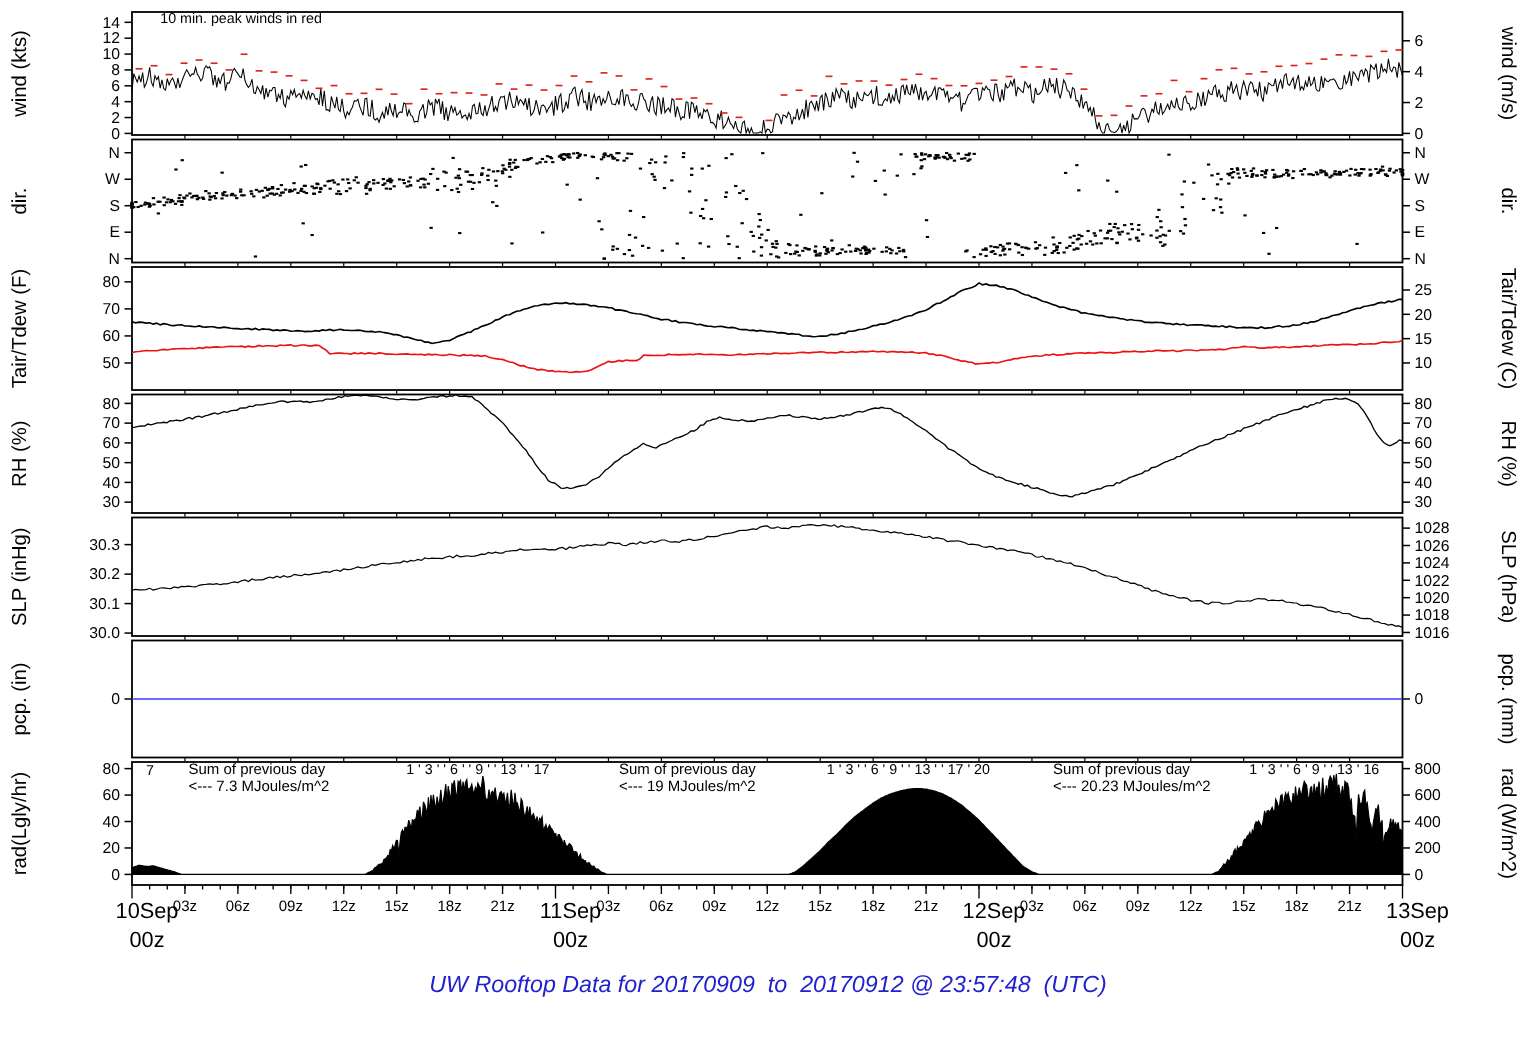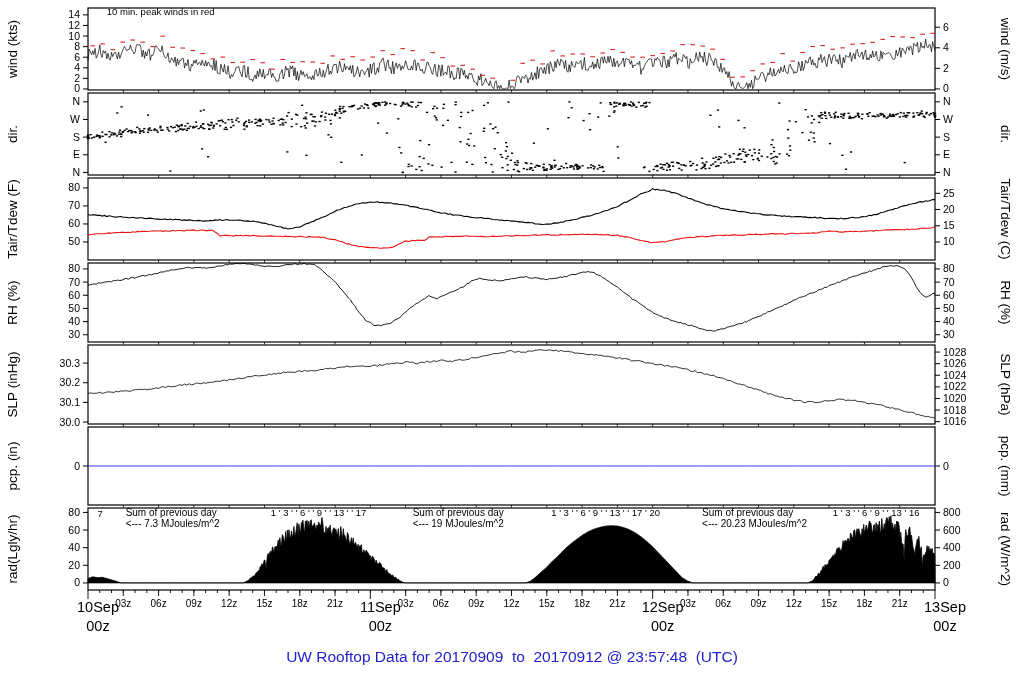--- a/index.html
+++ b/index.html
@@ -1,21 +1,21 @@
 <!DOCTYPE html>
 <html><head>
 <meta charset="utf-8">
 <style>
   html,body{margin:0;padding:0;background:#fff;}
   .page{position:relative;width:1024px;height:700px;background:#fff;overflow:hidden;
         font-family:"Liberation Sans",sans-serif;}
   svg{position:absolute;left:0;top:0;font-family:"Liberation Sans",sans-serif;}
   svg text{fill:#000;}
   .chart-title{position:absolute;left:0;top:648px;width:1024px;text-align:center;
-        font-size:15.5px;color:#2222cc;white-space:pre;}
+        font-size:15.5px;color:#2222cc;white-space:pre;font-style:italic;}
 </style>
 </head>
 <body>
 
 <div class="page">
   <svg id="chart" width="1024" height="700" viewBox="0 0 1024 700">
       <g>
         <g>
           <rect x="88" y="8" width="847" height="82" fill="#ffffff" stroke="#000000" stroke-width="1.2"></rect>
           <path d="M88.0 60.5L89.2 49.1L90.4 52.2L91.5 54.7L92.7 50.7L93.9 54.7L95.1 48.4L96.2 58.2L97.4 55.9L98.6 51.6L99.8 44.9L100.9 54.8L102.1 57.5L103.3 50.5L104.5 53.1L105.6 51.1L106.8 58.8L108.0 53.3L109.2 59.2L110.4 60.0L111.5 52.4L112.7 56.6L113.9 53.6L115.1 52.0L116.2 54.9L117.4 59.0L118.6 52.1L119.8 58.5L120.9 55.1L122.1 51.8L123.3 48.8L124.5 46.5L125.6 48.5L126.8 50.9L128.0 49.3L129.2 49.4L130.4 44.9L131.5 49.3L132.7 51.2L133.9 53.9L135.1 52.2L136.2 45.9L137.4 43.9L138.6 45.3L139.8 44.5L140.9 47.5L142.1 56.8L143.3 50.0L144.5 58.3L145.6 51.8L146.8 56.0L148.0 50.6L149.2 48.8L150.3 60.4L151.5 55.1L152.7 55.6L153.9 52.4L155.1 47.3L156.2 45.7L157.4 47.6L158.6 49.1L159.8 51.2L160.9 51.7L162.1 45.8L163.3 53.5L164.5 56.6L165.6 58.2L166.8 56.9L168.0 52.8L169.2 61.9L170.3 62.3L171.5 57.7L172.7 59.7L173.9 62.4L175.1 56.9L176.2 66.2L177.4 58.8L178.6 64.7L179.8 60.2L180.9 60.6L182.1 58.3L183.3 58.4L184.5 68.0L185.6 63.0L186.8 65.6L188.0 59.4L189.2 69.4L190.3 71.2L191.5 64.2L192.7 66.1L193.9 60.4L195.1 63.2L196.2 59.7L197.4 64.8L198.6 63.1L199.8 62.3L200.9 65.4L202.1 60.2L203.3 64.1L204.5 66.0L205.6 60.6L206.8 66.0L208.0 62.2L209.2 62.9L210.3 66.3L211.5 65.7L212.7 69.9L213.9 59.1L215.0 70.6L216.2 60.5L217.4 73.3L218.6 73.1L219.8 74.3L220.9 64.3L222.1 68.6L223.3 72.1L224.5 64.5L225.6 72.9L226.8 74.3L228.0 65.8L229.2 74.4L230.3 78.6L231.5 74.5L232.7 76.5L233.9 73.3L235.0 71.4L236.2 67.1L237.4 67.5L238.6 66.2L239.8 71.0L240.9 73.9L242.1 76.8L243.3 65.9L244.5 65.5L245.6 77.1L246.8 77.4L248.0 66.6L249.2 79.0L250.3 80.0L251.5 78.8L252.7 81.5L253.9 77.7L255.0 74.9L256.2 79.0L257.4 70.9L258.6 76.8L259.8 68.7L260.9 74.0L262.1 77.2L263.3 69.4L264.5 78.6L265.6 75.6L266.8 74.6L268.0 75.0L269.2 68.7L270.3 69.1L271.5 77.5L272.7 73.2L273.9 76.9L275.0 77.5L276.2 81.4L277.4 80.9L278.6 81.2L279.8 74.1L280.9 72.6L282.1 69.5L283.3 78.9L284.5 75.1L285.6 66.3L286.8 70.0L288.0 68.4L289.2 77.1L290.3 65.9L291.5 68.9L292.7 65.9L293.9 76.0L295.0 67.6L296.2 79.9L297.4 71.5L298.6 80.6L299.7 75.4L300.9 70.3L302.1 74.9L303.3 71.7L304.5 76.7L305.6 75.8L306.8 73.7L308.0 78.7L309.2 77.2L310.3 76.7L311.5 79.8L312.7 75.6L313.9 79.5L315.0 70.7L316.2 69.5L317.4 75.9L318.6 75.6L319.7 68.2L320.9 75.6L322.1 77.0L323.3 70.2L324.5 77.4L325.6 73.3L326.8 69.4L328.0 64.1L329.2 74.5L330.3 71.0L331.5 74.0L332.7 67.3L333.9 64.4L335.0 64.8L336.2 64.1L337.4 73.1L338.6 67.5L339.7 61.2L340.9 67.4L342.1 71.7L343.3 71.3L344.5 63.7L345.6 69.7L346.8 66.3L348.0 67.6L349.2 70.0L350.3 65.6L351.5 73.3L352.7 65.3L353.9 76.9L355.0 75.8L356.2 73.0L357.4 66.7L358.6 71.6L359.7 76.8L360.9 70.6L362.1 70.0L363.3 71.2L364.5 74.8L365.6 72.4L366.8 70.6L368.0 67.9L369.2 77.1L370.3 64.1L371.5 73.4L372.7 64.8L373.9 62.7L375.0 74.7L376.2 73.1L377.4 67.7L378.6 72.4L379.7 62.8L380.9 62.1L382.1 59.0L383.3 58.1L384.5 65.4L385.6 70.8L386.8 62.5L388.0 59.8L389.2 68.3L390.3 67.5L391.5 73.5L392.7 61.4L393.9 74.0L395.0 66.5L396.2 62.8L397.4 68.5L398.6 64.6L399.7 64.2L400.9 70.4L402.1 65.8L403.3 68.7L404.4 66.3L405.6 60.7L406.8 64.8L408.0 69.3L409.2 69.5L410.3 69.9L411.5 66.0L412.7 69.8L413.9 60.7L415.0 59.8L416.2 70.6L417.4 63.2L418.6 63.5L419.7 68.6L420.9 71.0L422.1 69.3L423.3 72.9L424.4 73.4L425.6 69.0L426.8 62.6L428.0 62.2L429.2 66.1L430.3 67.2L431.5 72.6L432.7 74.4L433.9 67.6L435.0 64.2L436.2 74.3L437.4 76.6L438.6 64.8L439.7 66.6L440.9 76.2L442.1 64.8L443.3 75.1L444.4 73.4L445.6 72.0L446.8 74.6L448.0 65.8L449.2 66.7L450.3 78.1L451.5 70.9L452.7 75.2L453.9 79.8L455.0 77.8L456.2 78.5L457.4 67.9L458.6 68.2L459.7 79.1L460.9 68.2L462.1 69.1L463.3 75.1L464.4 70.3L465.6 78.2L466.8 75.3L468.0 79.2L469.2 72.9L470.3 74.6L471.5 73.1L472.7 77.0L473.9 81.8L475.0 81.6L476.2 82.9L477.4 85.4L478.6 75.8L479.7 80.0L480.9 73.7L482.1 85.7L483.3 83.9L484.4 82.1L485.6 78.2L486.8 82.1L488.0 83.5L489.1 85.7L490.3 80.8L491.5 85.9L492.7 87.7L493.9 88.7L495.0 82.0L496.2 80.8L497.4 88.6L498.6 85.5L499.7 88.7L500.9 85.2L502.1 88.7L503.3 88.7L504.4 88.7L505.6 88.7L506.8 87.9L508.0 88.7L509.1 80.1L510.3 88.5L511.5 86.1L512.7 86.3L513.9 88.7L515.0 87.8L516.2 79.7L517.4 75.9L518.6 76.2L519.7 78.0L520.9 82.8L522.1 76.6L523.3 77.1L524.4 78.5L525.6 74.8L526.8 76.6L528.0 83.0L529.1 78.1L530.3 79.2L531.5 72.5L532.7 80.1L533.9 76.7L535.0 72.7L536.2 79.4L537.4 66.6L538.6 78.3L539.7 69.0L540.9 67.5L542.1 70.0L543.3 73.3L544.4 67.3L545.6 74.1L546.8 65.1L548.0 63.5L549.1 73.6L550.3 61.7L551.5 65.2L552.7 71.0L553.9 71.2L555.0 61.4L556.2 67.6L557.4 59.2L558.6 62.3L559.7 65.6L560.9 59.1L562.1 61.1L563.3 61.9L564.4 68.5L565.6 60.3L566.8 71.1L568.0 72.3L569.1 64.7L570.3 71.8L571.5 61.2L572.7 65.3L573.8 66.6L575.0 67.2L576.2 61.6L577.4 63.2L578.6 63.8L579.7 62.5L580.9 60.4L582.1 69.3L583.3 66.0L584.4 57.4L585.6 70.0L586.8 69.9L588.0 70.4L589.1 67.6L590.3 65.9L591.5 67.2L592.7 61.9L593.8 69.0L595.0 63.8L596.2 67.5L597.4 58.9L598.6 66.5L599.7 68.6L600.9 57.7L602.1 56.8L603.3 63.2L604.4 56.6L605.6 62.2L606.8 63.2L608.0 56.3L609.1 62.5L610.3 56.1L611.5 61.2L612.7 66.7L613.8 58.2L615.0 66.8L616.2 62.0L617.4 60.9L618.6 66.7L619.7 64.3L620.9 63.7L622.1 60.7L623.3 58.0L624.4 66.7L625.6 58.7L626.8 58.6L628.0 60.0L629.1 59.3L630.3 64.3L631.5 60.6L632.7 67.9L633.8 65.0L635.0 65.6L636.2 64.5L637.4 62.8L638.6 64.6L639.7 61.2L640.9 74.3L642.1 68.8L643.3 69.4L644.4 66.3L645.6 63.2L646.8 62.3L648.0 59.8L649.1 59.1L650.3 58.8L651.5 59.0L652.7 66.8L653.8 65.4L655.0 58.6L656.2 60.2L657.4 57.4L658.5 59.4L659.7 59.9L660.9 65.4L662.1 67.2L663.3 56.1L664.4 56.2L665.6 64.0L666.8 68.0L668.0 59.5L669.1 67.0L670.3 56.1L671.5 58.6L672.7 57.7L673.8 54.2L675.0 57.1L676.2 52.5L677.4 64.2L678.5 58.2L679.7 59.3L680.9 60.7L682.1 61.7L683.3 54.5L684.4 56.0L685.6 58.5L686.8 56.4L688.0 67.4L689.1 68.5L690.3 58.6L691.5 62.9L692.7 62.8L693.8 61.6L695.0 59.6L696.2 52.7L697.4 59.2L698.5 61.3L699.7 52.0L700.9 57.6L702.1 56.3L703.3 62.2L704.4 52.0L705.6 61.3L706.8 65.6L708.0 60.1L709.1 53.3L710.3 55.6L711.5 60.3L712.7 61.0L713.8 65.6L715.0 58.4L716.2 59.3L717.4 67.3L718.5 67.0L719.7 71.6L720.9 63.1L722.1 72.4L723.3 68.3L724.4 67.8L725.6 74.1L726.8 71.6L728.0 77.6L729.1 71.6L730.3 80.1L731.5 86.1L732.7 81.5L733.8 86.6L735.0 88.7L736.2 88.7L737.4 83.4L738.5 82.4L739.7 86.4L740.9 87.9L742.1 88.0L743.2 88.5L744.4 87.4L745.6 85.9L746.8 82.6L748.0 88.7L749.1 83.4L750.3 87.3L751.5 80.4L752.7 88.7L753.8 86.6L755.0 75.8L756.2 79.4L757.4 79.1L758.5 79.3L759.7 77.2L760.9 73.2L762.1 72.1L763.2 73.1L764.4 77.2L765.6 81.7L766.8 76.7L768.0 72.8L769.1 74.8L770.3 67.8L771.5 74.7L772.7 76.2L773.8 68.8L775.0 76.1L776.2 74.4L777.4 71.8L778.5 69.4L779.7 73.2L780.9 66.9L782.1 71.0L783.2 71.9L784.4 65.2L785.6 71.2L786.8 73.1L788.0 73.3L789.1 65.5L790.3 64.1L791.5 68.7L792.7 69.1L793.8 73.5L795.0 71.5L796.2 73.0L797.4 71.4L798.5 61.7L799.7 65.3L800.9 71.0L802.1 61.2L803.2 70.5L804.4 66.9L805.6 60.3L806.8 62.7L808.0 63.1L809.1 58.3L810.3 56.8L811.5 64.7L812.7 59.6L813.8 65.2L815.0 63.2L816.2 67.5L817.4 67.5L818.5 57.7L819.7 59.8L820.9 54.3L822.1 62.5L823.2 59.4L824.4 56.5L825.6 62.9L826.8 66.6L827.9 59.1L829.1 54.2L830.3 58.1L831.5 63.7L832.7 56.9L833.8 54.6L835.0 55.7L836.2 61.4L837.4 59.7L838.5 64.2L839.7 54.6L840.9 64.2L842.1 67.8L843.2 57.5L844.4 63.0L845.6 55.4L846.8 56.1L847.9 57.2L849.1 57.0L850.3 52.4L851.5 61.4L852.7 56.0L853.8 53.3L855.0 59.1L856.2 50.5L857.4 49.3L858.5 56.0L859.7 57.0L860.9 54.2L862.1 52.0L863.2 59.4L864.4 53.8L865.6 50.0L866.8 59.9L867.9 57.7L869.1 59.9L870.3 54.4L871.5 58.0L872.7 50.9L873.8 57.1L875.0 55.7L876.2 51.3L877.4 59.3L878.5 60.7L879.7 60.5L880.9 50.8L882.1 58.6L883.2 52.2L884.4 54.0L885.6 54.4L886.8 53.2L887.9 53.2L889.1 52.6L890.3 54.1L891.5 56.6L892.7 59.0L893.8 59.5L895.0 58.7L896.2 50.0L897.4 55.9L898.5 53.8L899.7 47.6L900.9 57.3L902.1 48.0L903.2 49.1L904.4 51.7L905.6 53.7L906.8 47.7L907.9 46.6L909.1 50.4L910.3 45.9L911.5 47.6L912.6 54.9L913.8 43.3L915.0 44.9L916.2 46.2L917.4 42.4L918.5 52.4L919.7 51.2L920.9 42.4L922.1 47.6L923.2 46.0L924.4 48.3L925.6 39.2L926.8 46.4L927.9 47.8L929.1 44.6L930.3 45.2L931.5 51.8L932.6 41.6L933.8 46.3L935.0 50.6" fill="none" stroke="#000000" stroke-width="0.7"></path>

